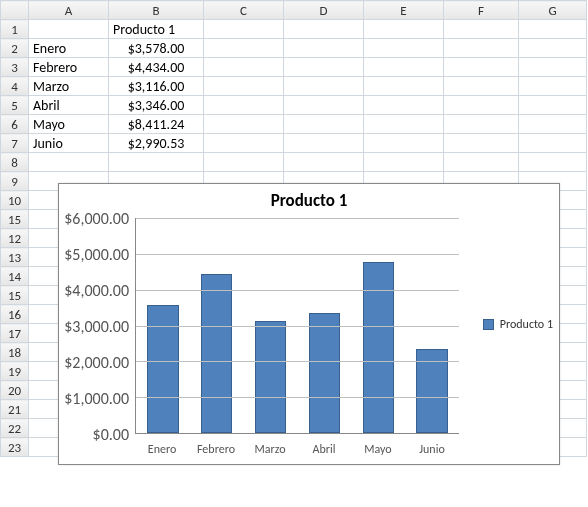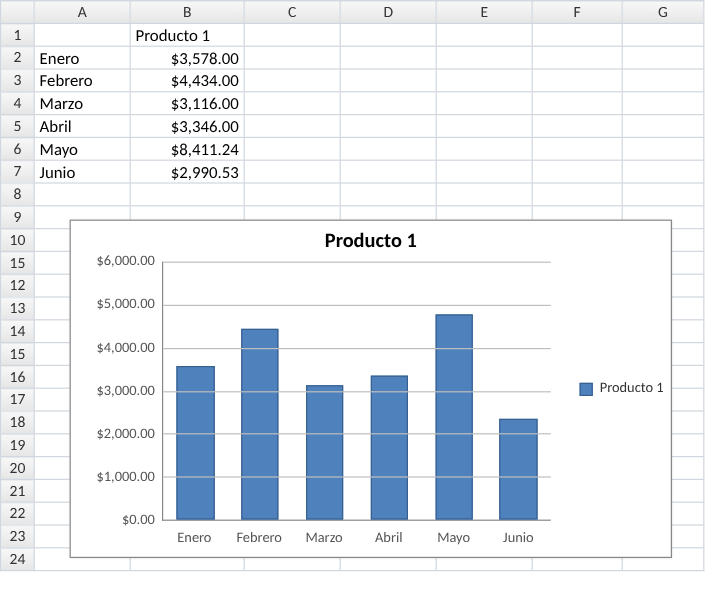--- a/index.html
+++ b/index.html
@@ -40,21 +40,21 @@
   table.grid td {
     font-size: 14px;
   }
   .col-A { width: 80px; }
   .col-B { width: 95px; }
   .col-C { width: 80px; }
   .col-D { width: 80px; }
   .col-E { width: 80px; }
   .col-F { width: 75px; }
   .col-G { width: 68px; }
-  .num { text-align: right; }
+  .num { text-align: center; }
   .txt { text-align: left; }
 
   .chart-box {
     position: absolute;
     left: 58px;
     top: 183px;
     width: 500px;
     height: 280px;
     background: #fff;
     border: 1px solid #888;
@@ -76,21 +76,21 @@
   .y-axis {
     position: absolute;
     left: 0;
     top: 0;
     bottom: 0;
     width: 64px;
   }
   .y-tick {
     position: absolute;
     right: 4px;
-    font-size: 12px;
+    font-size: 16px;
     transform: translateY(-50%);
     color: #555;
   }
   .plot-area {
     position: absolute;
     left: 66px;
     right: 0;
     top: 0;
     bottom: 0;
     border-left: 1px solid #888;
@@ -401,30 +401,20 @@
     <tr>
           <th class="rowhdr">23</th>
           <td></td>
           <td></td>
           <td></td>
           <td></td>
           <td></td>
           <td></td>
           <td></td>
         </tr>
-    <tr>
-          <th class="rowhdr">24</th>
-          <td></td>
-          <td></td>
-          <td></td>
-          <td></td>
-          <td></td>
-          <td></td>
-          <td></td>
-        </tr>
   </tbody>
     </table>
 
   <div class="chart-box">
     <div class="chart-title">Producto 1</div>
 
     <div class="plot-wrap">
       <div class="y-axis" id="y-axis">
           <div class="y-tick" style="top: 100%;">$0.00</div>
           <div class="y-tick" style="top: 83.3333%;">$1,000.00</div>

